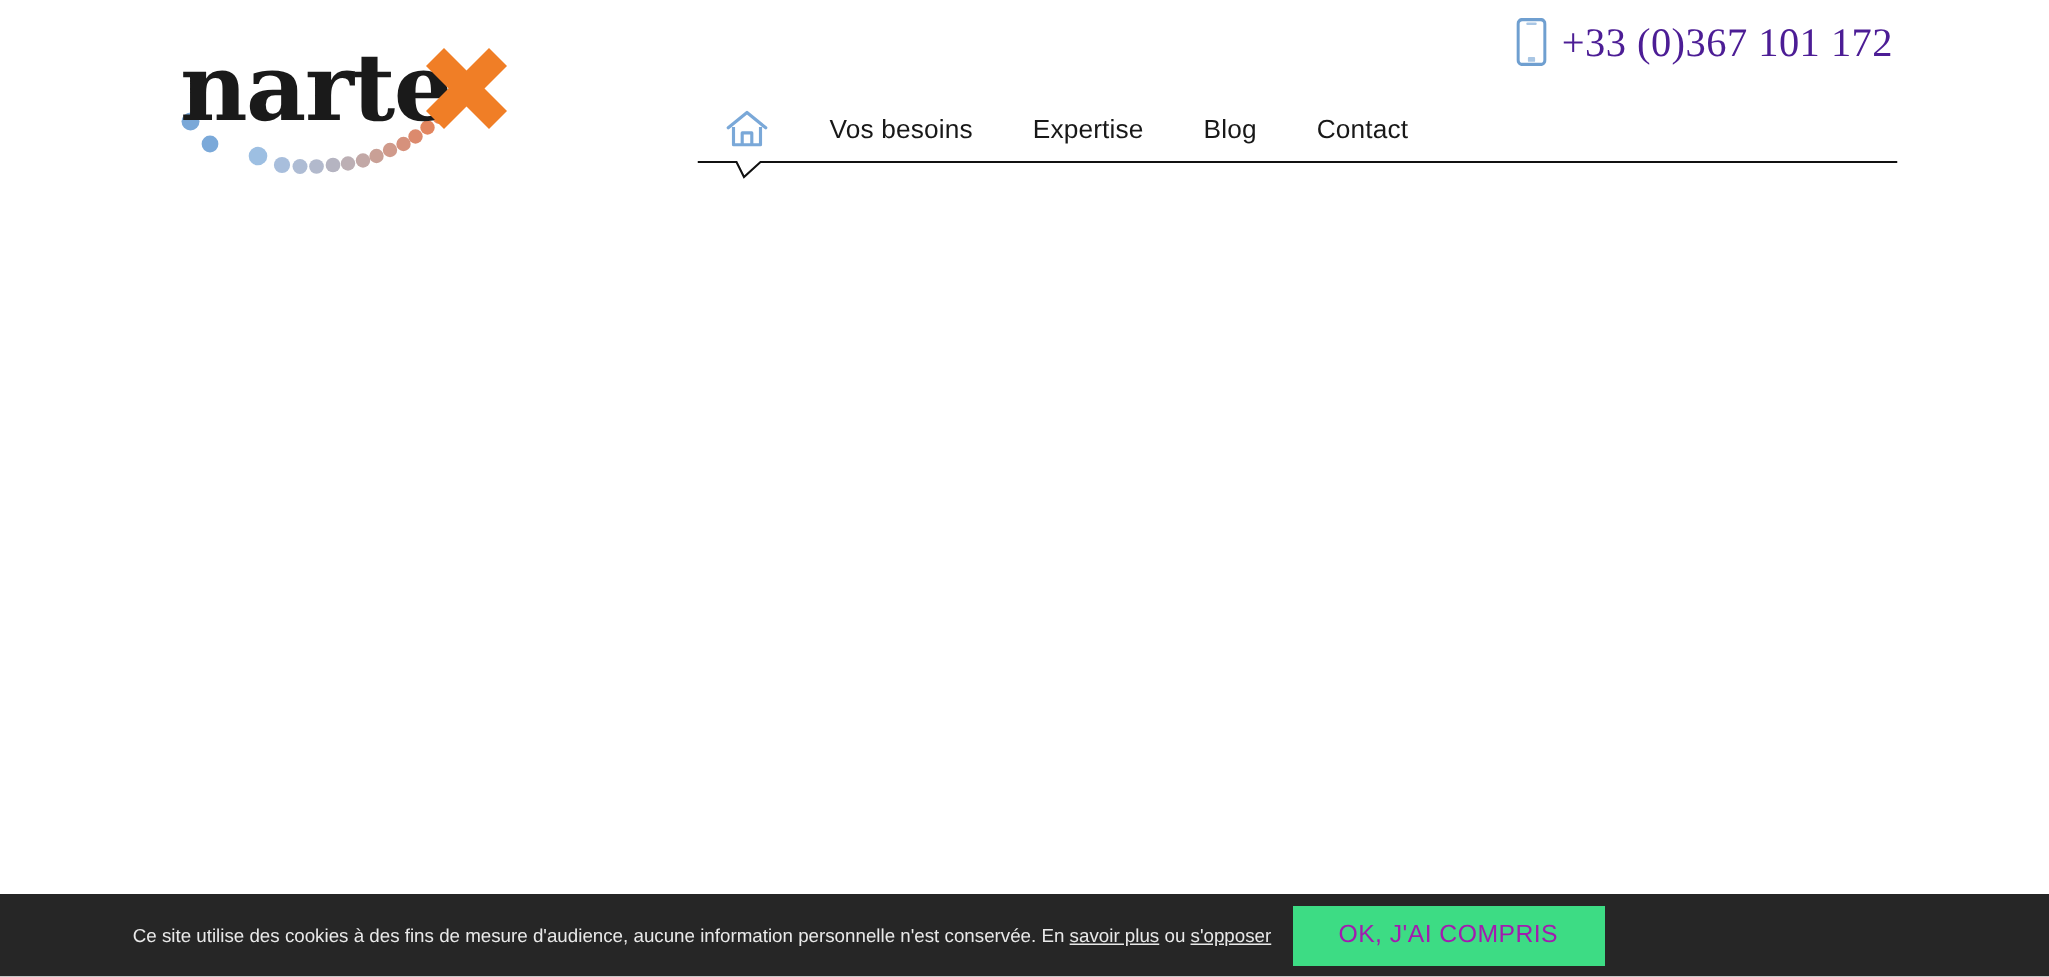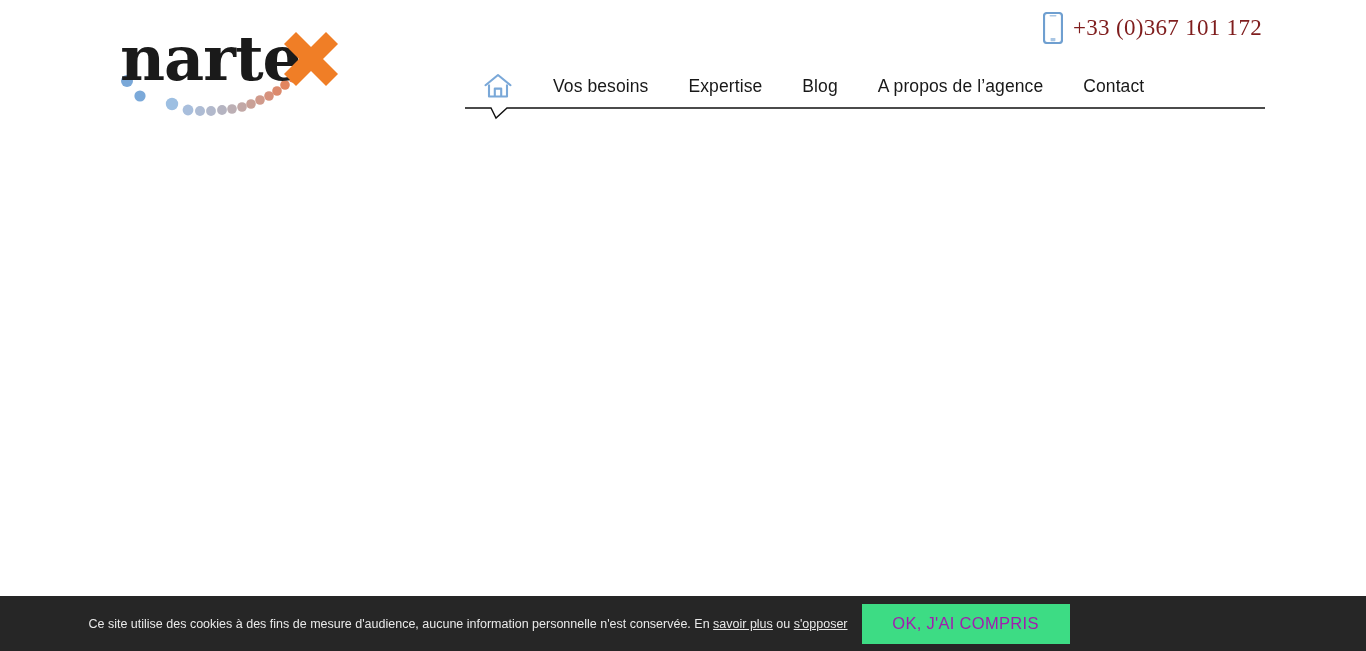--- a/index.html
+++ b/index.html
@@ -45,23 +45,23 @@
     position: absolute;
     right: 104px;
     top: 12px;
     display: flex;
     align-items: center;
     gap: 10px;
     text-decoration: none;
   }
   .phone-icon { display: block; width: 20px; height: 32px; }
   .phone-number {
-    color: #7f1d1d;
+    color: #4c1d95;
     font-family: "Liberation Serif", serif;
-    font-size: 23px;
+    font-size: 27px;
     letter-spacing: 0.3px;
     white-space: nowrap;
   }
 
   
   .main-nav {
     position: absolute;
     left: 465px;
     top: 64px;
     width: 800px;
@@ -232,23 +232,20 @@
         <li class="nav-item">
           <a class="nav-link" href="#">Vos besoins</a>
         </li>
         <li class="nav-item">
           <a class="nav-link" href="#">Expertise</a>
         </li>
         <li class="nav-item">
           <a class="nav-link" href="#">Blog</a>
         </li>
         <li class="nav-item">
-          <a class="nav-link" href="#">A propos de l’agence</a>
-        </li>
-        <li class="nav-item">
           <a class="nav-link" href="#">Contact</a>
         </li>
       </ul>
     </nav>
 
     <svg class="nav-rule" viewBox="0 0 800 14" xmlns="http://www.w3.org/2000/svg">
       <path d="M0 1 H26 L31 11 L42 1 H800" fill="none" stroke="#111111" stroke-width="1.4"></path>
     </svg>
   </header>
 

